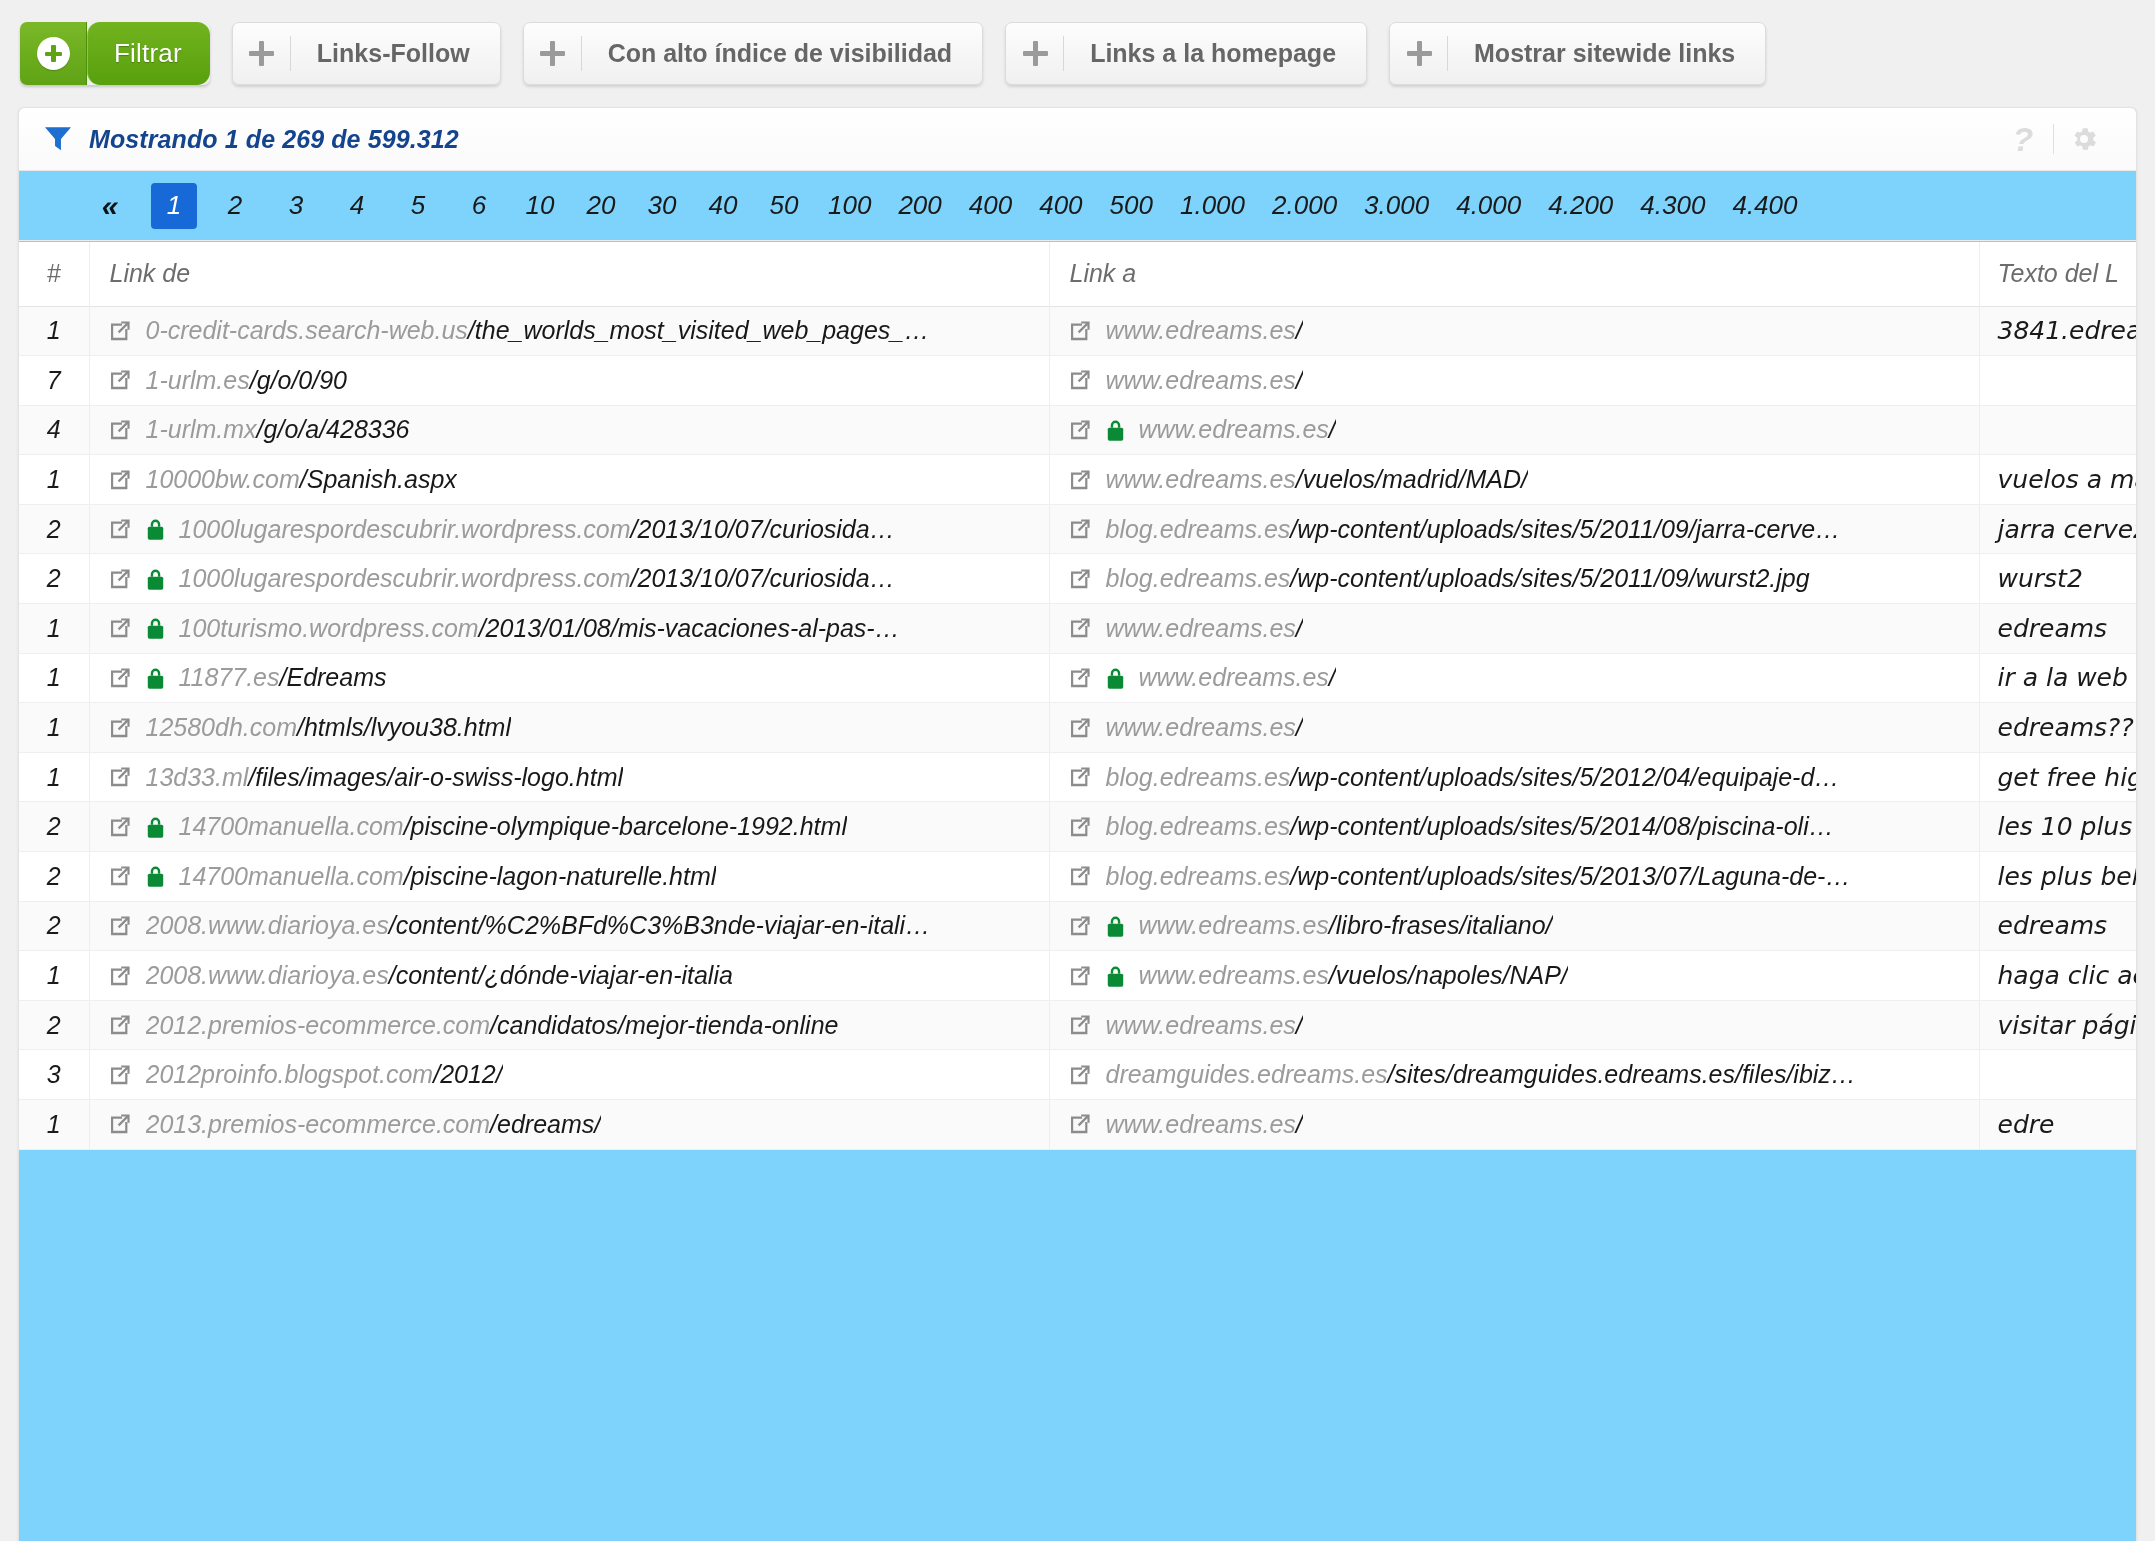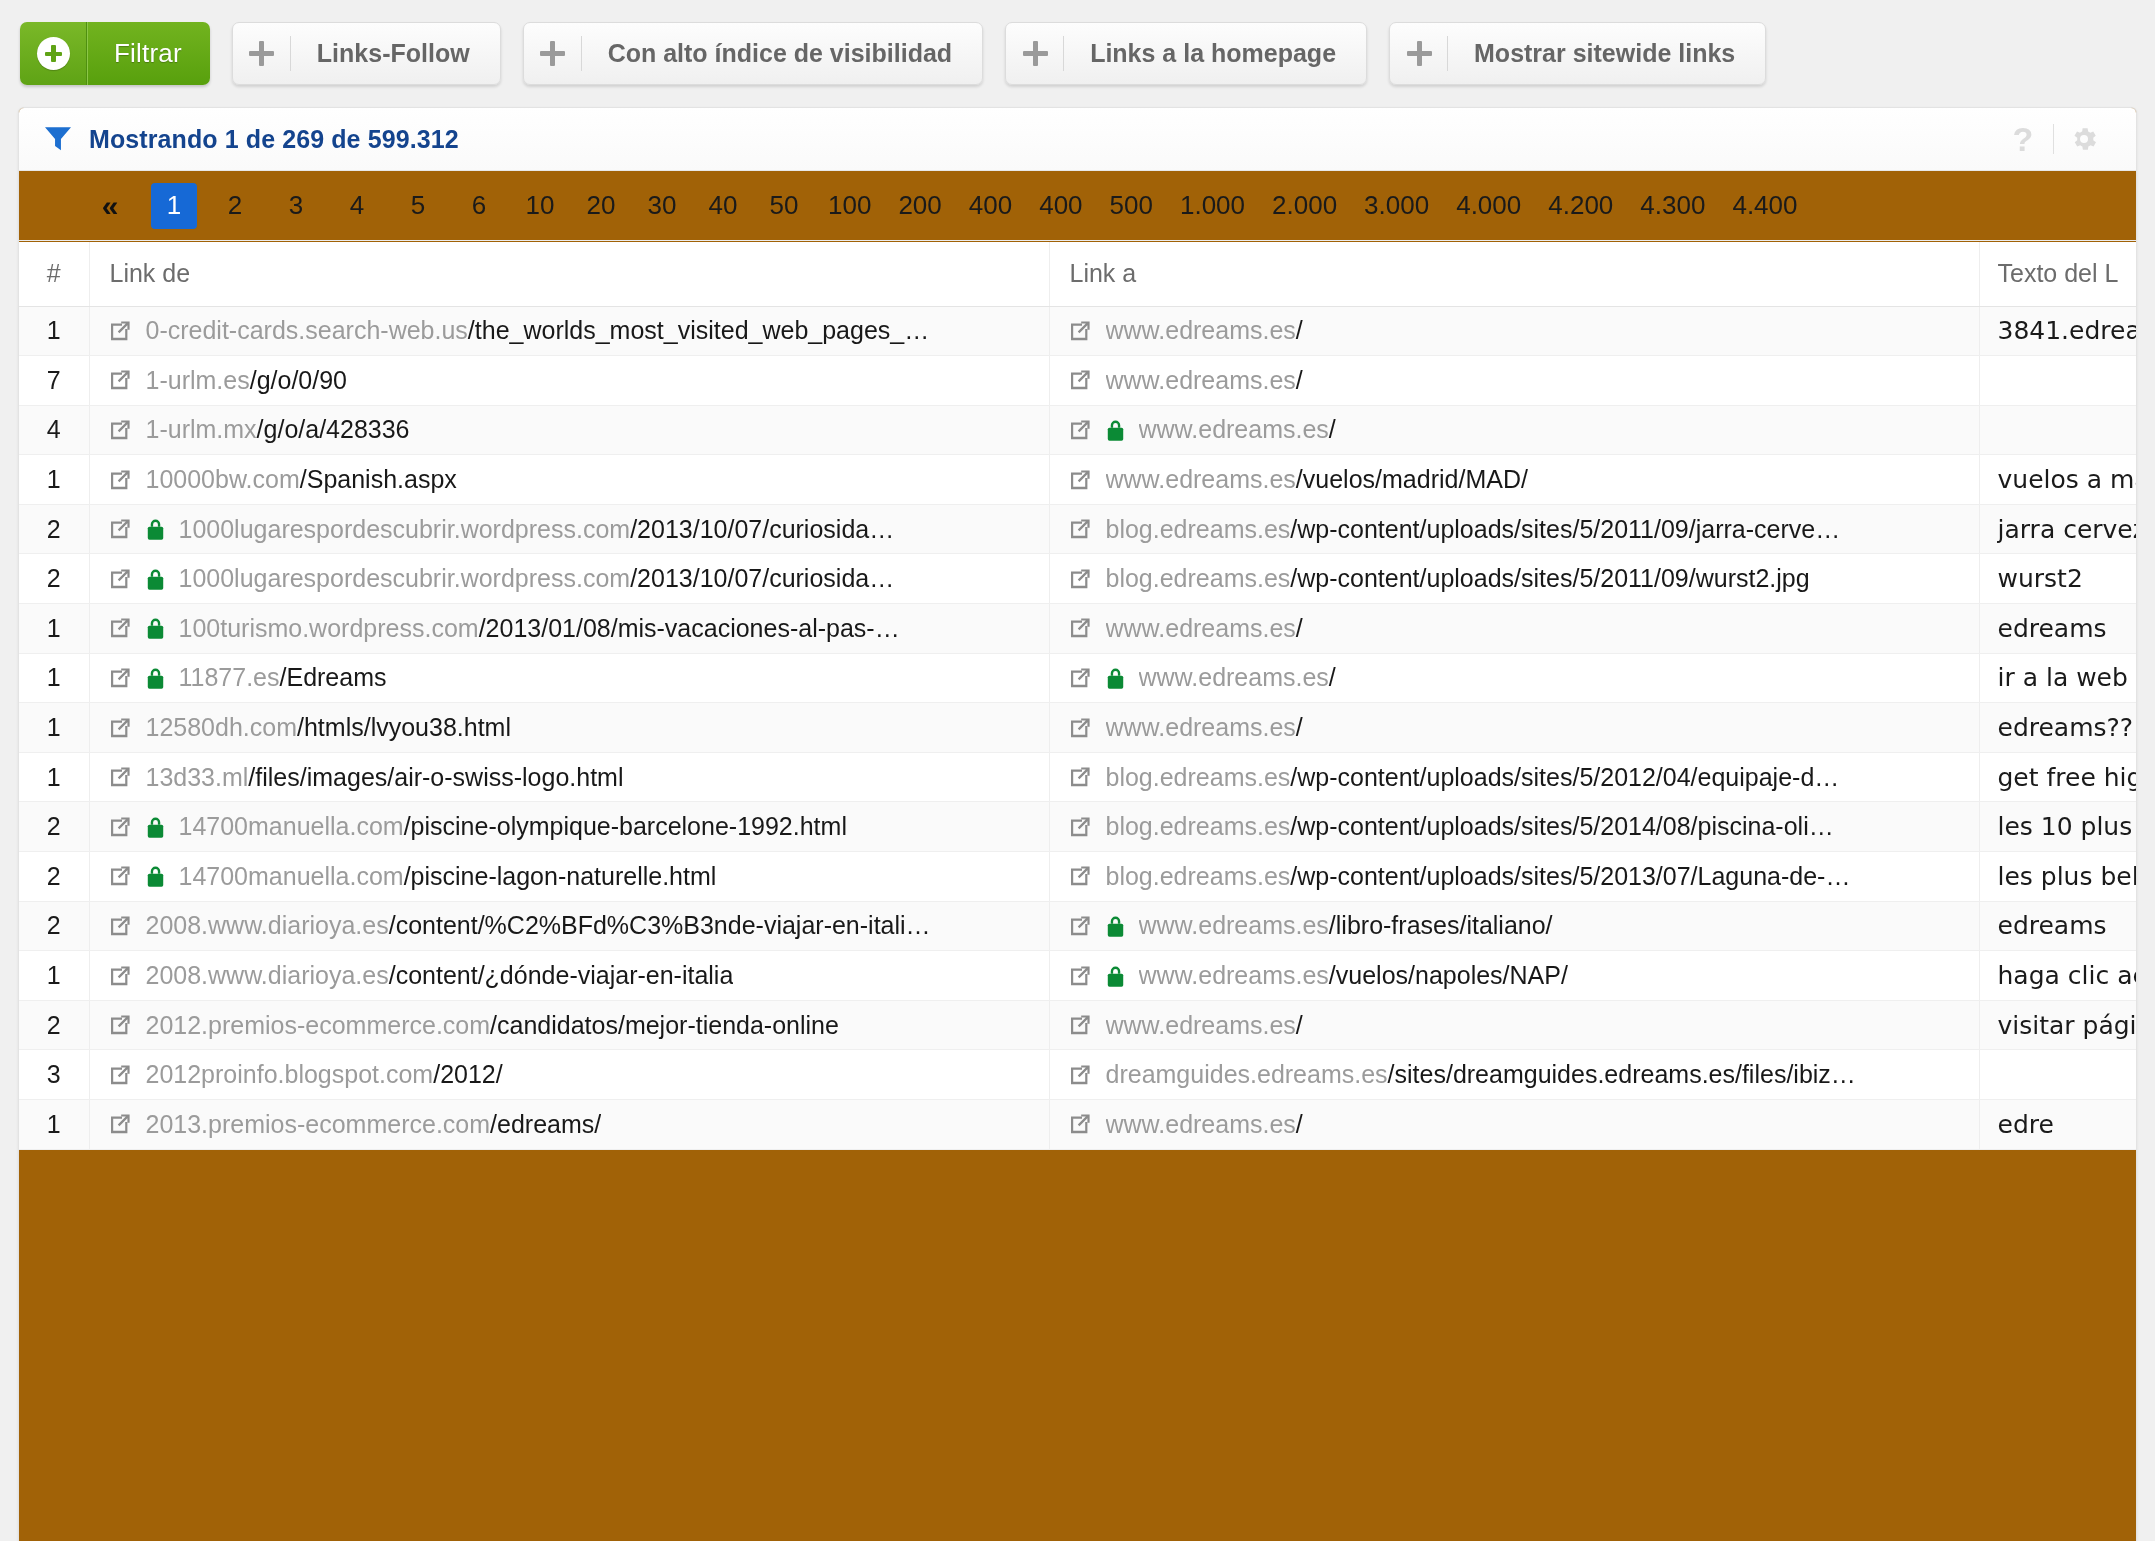--- a/index.html
+++ b/index.html
@@ -36,20 +36,21 @@
   }
   .filter-btn .fb-label {
     display: flex; align-items: center;
     padding: 0 28px 0 26px;
     background: linear-gradient(to bottom, #72b31f 0%, #58a00d 100%);
     color: #ffffff;
     font-size: 26px;
     letter-spacing: .2px;
     text-shadow: 0 1px 1px rgba(0,0,0,.25);
     border-left: 1px solid #8cc748;
+    border-radius: 13px;
   }
   .plus-circle {
     width: 33px; height: 33px; border-radius: 50%;
     background: #ffffff;
     position: relative;
     box-shadow: 0 1px 1px rgba(0,0,0,.2);
   }
   .plus-circle::before, .plus-circle::after {
     content: ""; position: absolute; background: #5fa315; border-radius: 1px;
   }
@@ -88,26 +89,27 @@
     display: flex; align-items: center;
     padding: 0 30px 0 26px;
     color: #666666;
     font-size: 25px;
   }
 
   
   #panel {
     position: absolute;
     left: 18px; right: 18px; top: 107px; bottom: 0;
-    background: #a16207;
+    background: #7dd3fc;
     border: 1px solid #e3e3e3;
     border-bottom: none;
     border-radius: 6px 6px 0 0;
     box-shadow: 0 1px 3px rgba(0,0,0,.07);
     overflow: hidden;
+    font-style: italic;
   }
 
   #panel-head {
     height: 63px;
     display: flex; align-items: center;
     padding: 0 22px 0 24px;
     background: linear-gradient(to bottom, #ffffff 0%, #fafafa 100%);
     border-bottom: 1px solid #e8e8e8;
   }
   .funnel-icon { width: 30px; height: 26px; margin-right: 16px; flex: none; }

